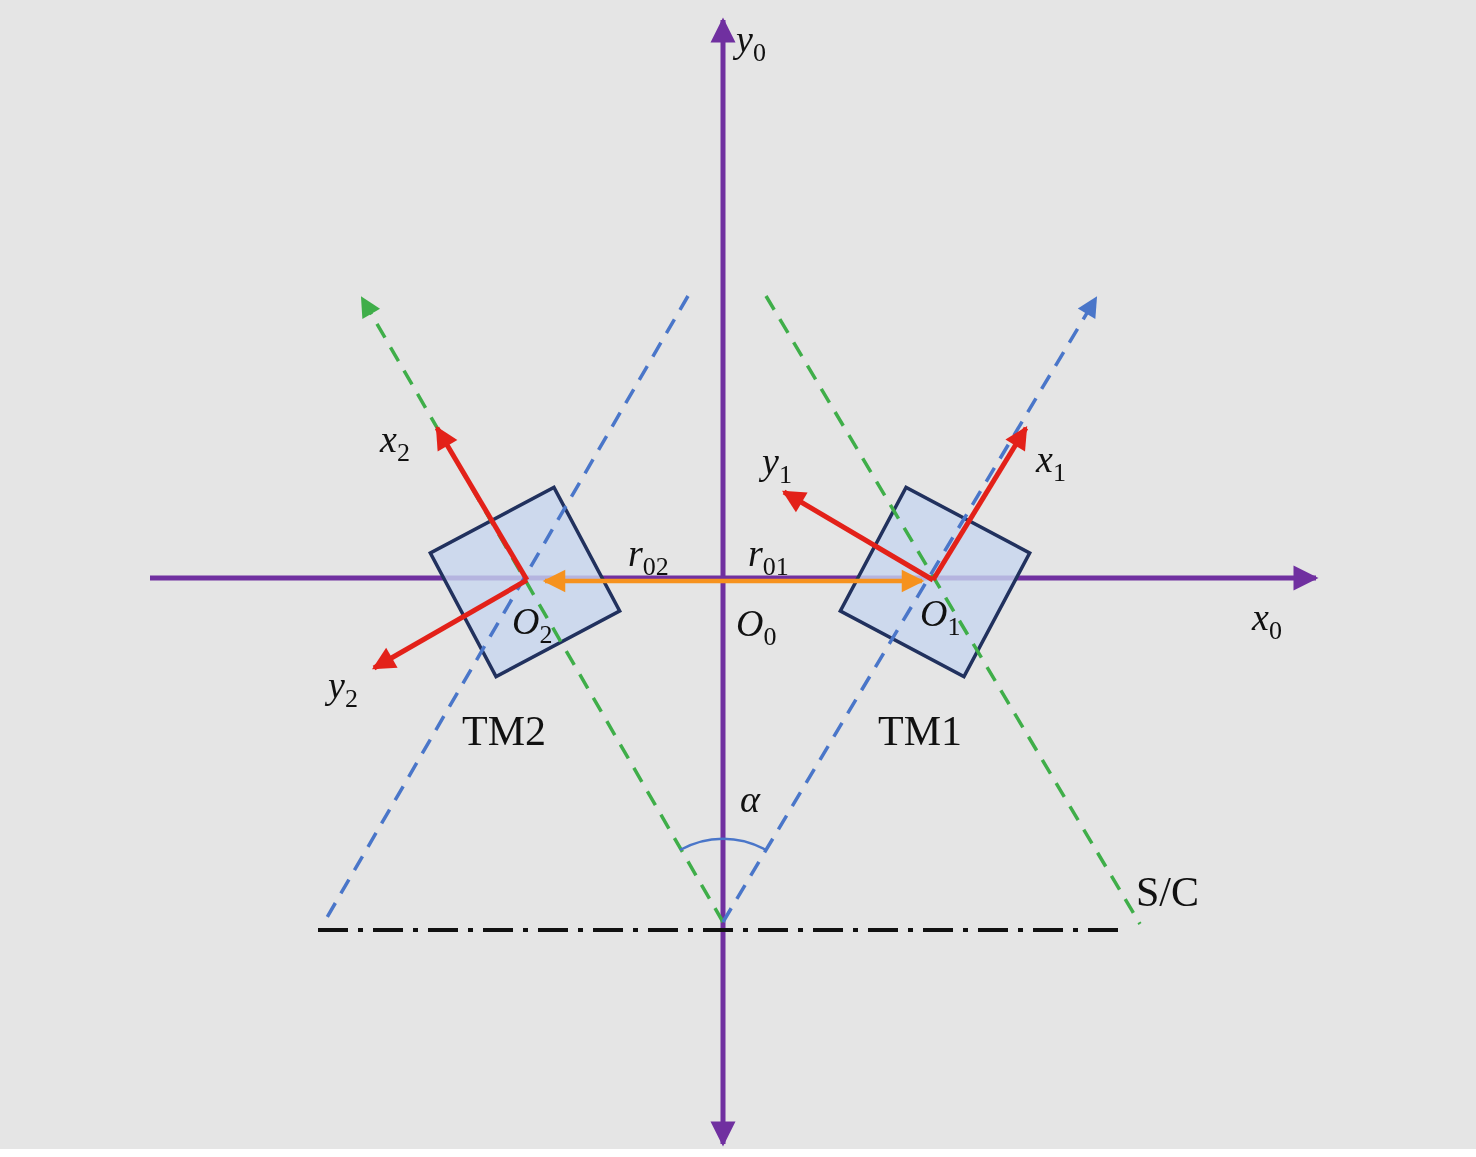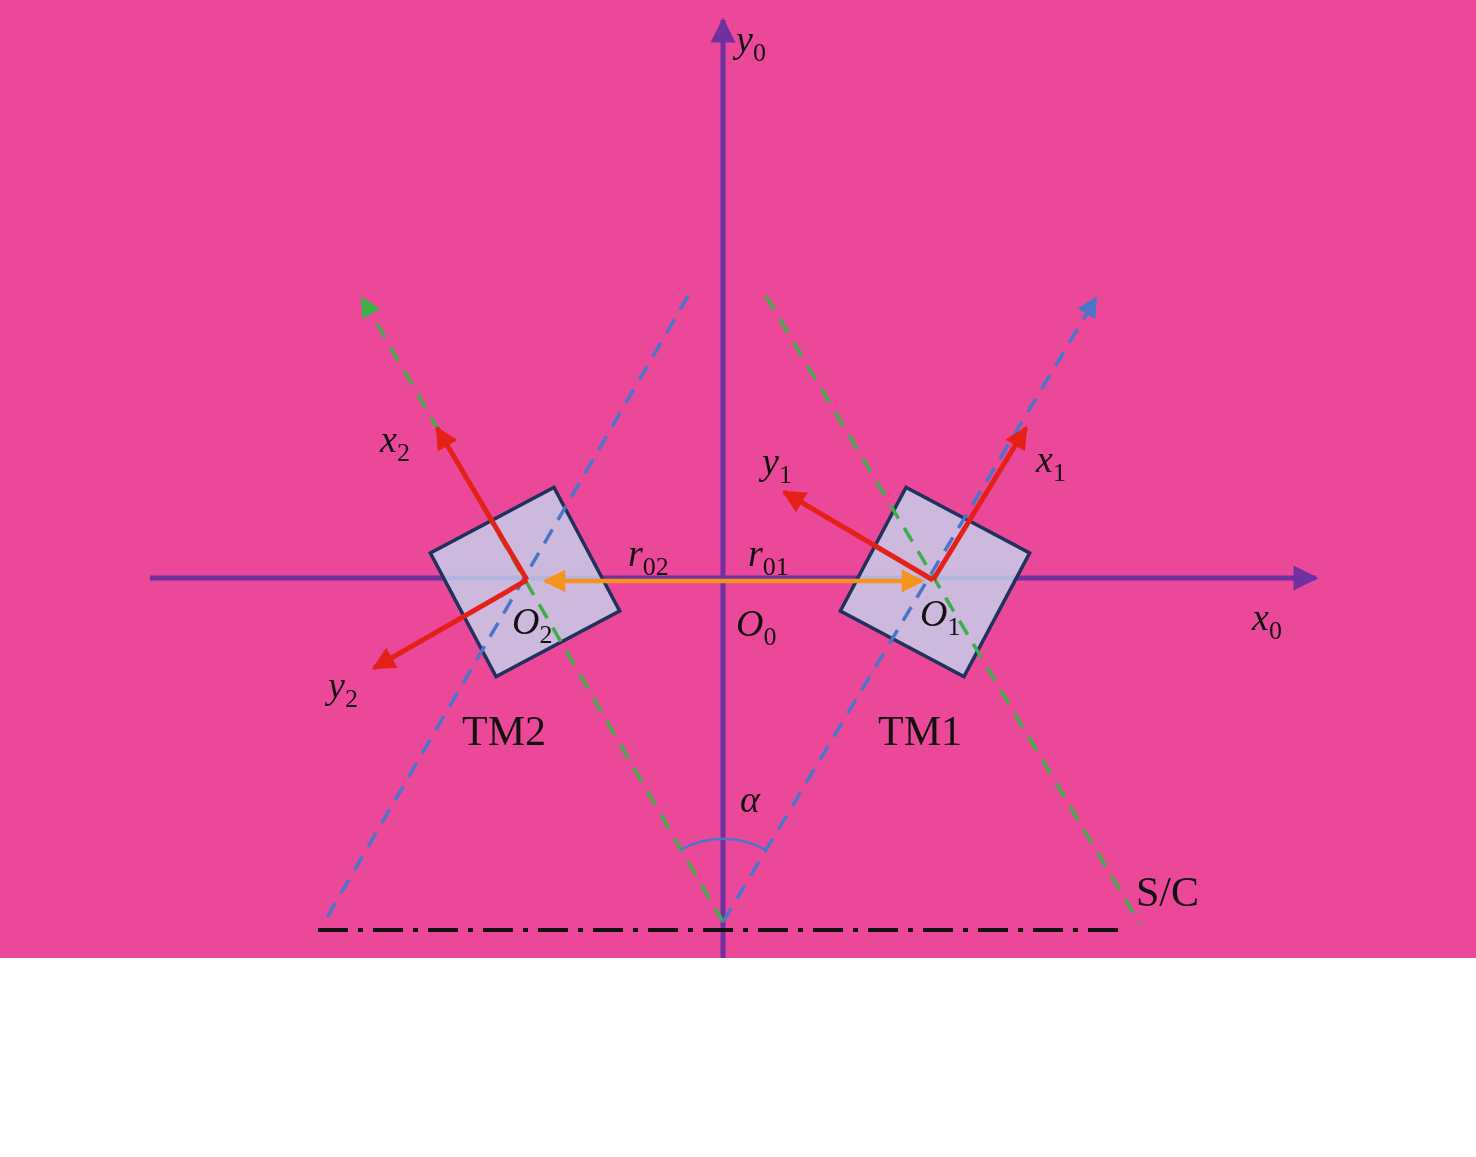--- a/index.html
+++ b/index.html
@@ -2,23 +2,23 @@
 <html><head>
 <meta charset="utf-8">
 <style>
   html, body {
     margin: 0;
     padding: 0;
     background: #ffffff;
   }
   .stage {
     width: 1476px;
-    height: 958px;
+    height: 1149px;
     position: relative;
-    background: #ec4899;
+    background: #e5e5e5;
     overflow: hidden;
   }
   svg { display: block; }
   text {
     font-family: "Liberation Serif", "DejaVu Serif", serif;
     fill: #111111;
   }
   .math   { font-style: italic; font-size: 38px; }
   .upright{ font-style: normal; font-size: 42px; }
   .sub    { font-style: normal; font-size: 26px; }

